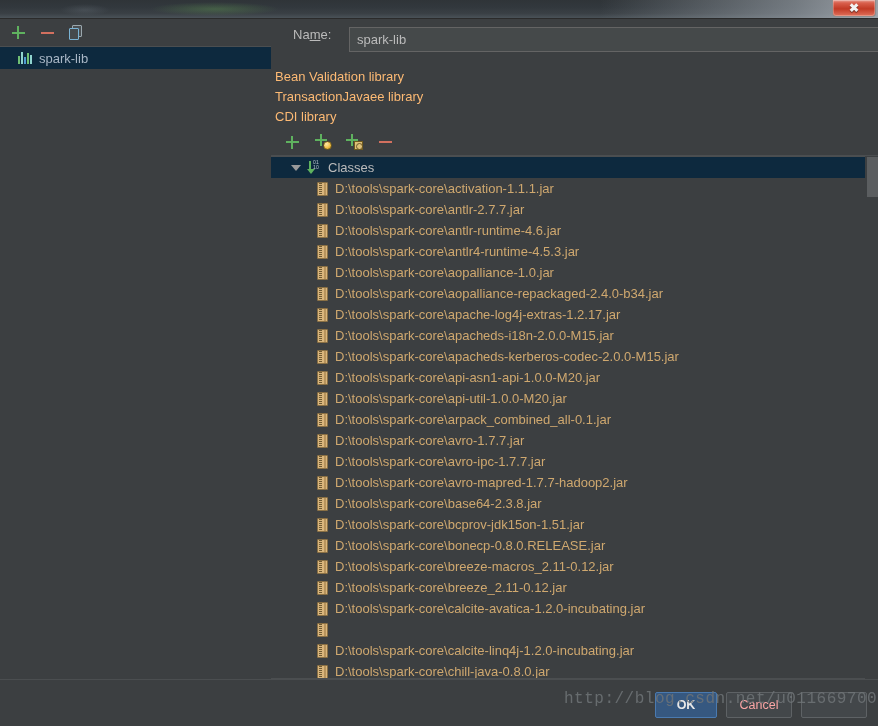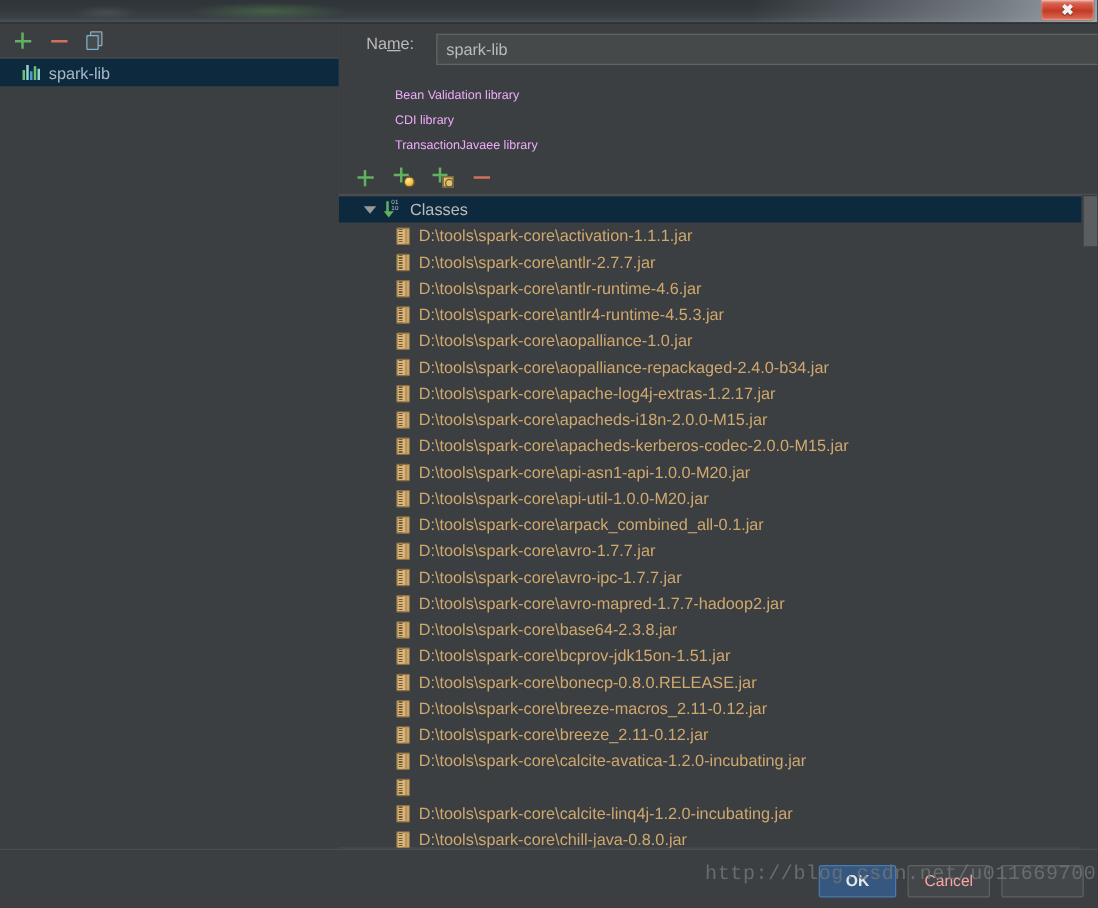--- a/index.html
+++ b/index.html
@@ -147,23 +147,22 @@
     padding: 0 7px;
     outline: none;
   }
   .libtype-list {
     position: absolute; left: 0; top: 48px;
     width: 600px; height: 62px;
     padding-left: 2px;
   }
   .libtype-row {
     height: 20px; line-height: 20px;
-    color: #f0abfc; font-size: 10px;
+    color: #fdba74; font-size: 13px;
     padding-left: 2px;
-    margin-left: 41px;
   }
 
   .attach-toolbar {
     position: absolute; left: 0; top: 110px;
     width: 607px; height: 27px;
     display: flex; align-items: center;
     padding-left: 11px; gap: 11px;
     border-bottom: 1px solid #4b4e50;
   }
   .ico-plus-badge { position: relative; width: 17px; height: 16px; }
@@ -358,22 +357,22 @@
 
     <div class="right-panel">
 
       <div class="name-row">
         <span class="name-label">Na<u>m</u>e:</span>
         <input class="name-input" type="text" value="spark-lib" style="">
       </div>
 
       <div class="libtype-list">
         <div class="libtype-row">Bean Validation library</div>
+        <div class="libtype-row">TransactionJavaee library</div>
         <div class="libtype-row">CDI library</div>
-        <div class="libtype-row">TransactionJavaee library</div>
       </div>
 
       <div class="attach-toolbar">
         <div class="tbtn">
           <span class="ico-plus"></span>
         </div>
         <div class="tbtn">
           <span class="ico-plus-badge">
             <span class="pl"></span>
               <span class="badge-dot"></span>

